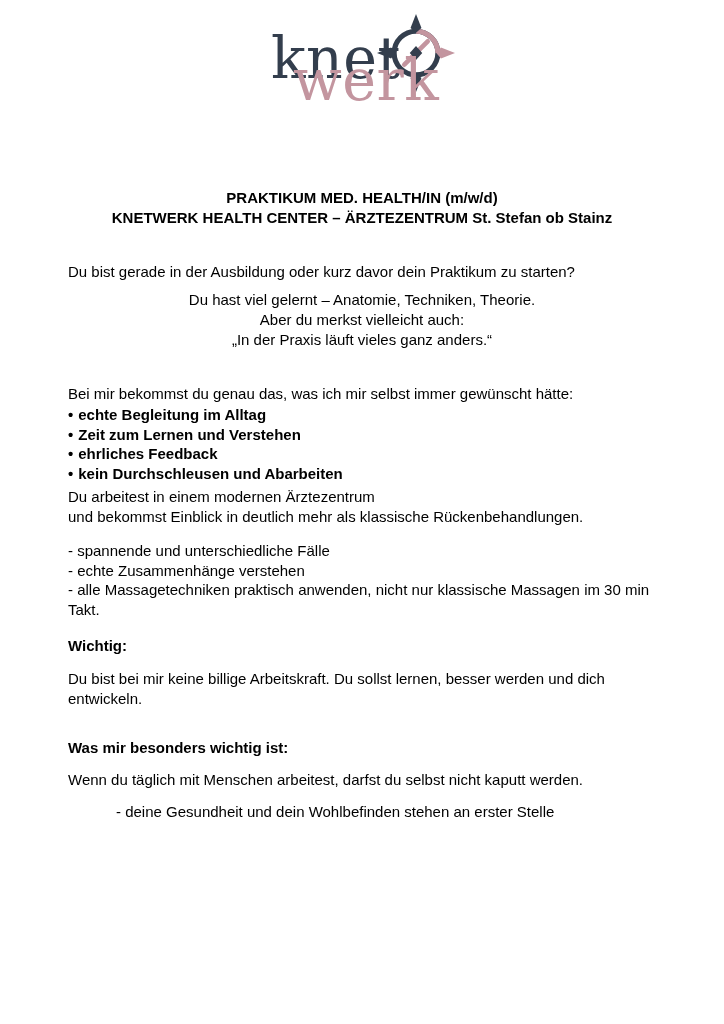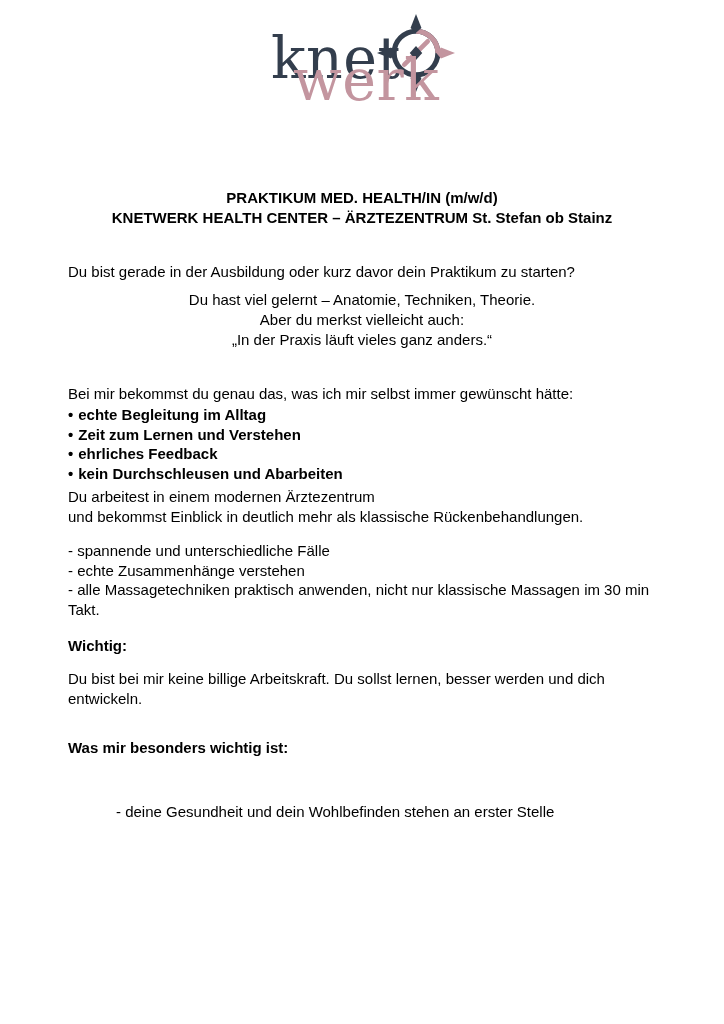--- a/index.html
+++ b/index.html
@@ -109,15 +109,16 @@
   <div class="blk dash-list">
     <div>- spannende und unterschiedliche Fälle</div>
     <div>- echte Zusammenhänge verstehen</div>
     <div><span>- </span><span class="bold">alle</span><span> Massagetechniken praktisch anwenden, nicht nur klassische Massagen im 30 min Takt.</span></div>
   </div>
 
   <div class="blk wichtig-heading">Wichtig:</div>
   <div class="blk wichtig-text">Du bist bei mir keine billige Arbeitskraft. Du sollst lernen, besser werden und dich entwickeln.</div>
 
   <div class="blk values-heading">Was mir besonders wichtig ist:</div>
+  <div class="blk values-text">Wenn du täglich mit Menschen arbeitest, darfst du selbst nicht kaputt werden.</div>
   <div class="blk values-note">- deine Gesundheit und dein Wohlbefinden stehen an erster Stelle</div>
 
 </div>
 
 </body></html>

